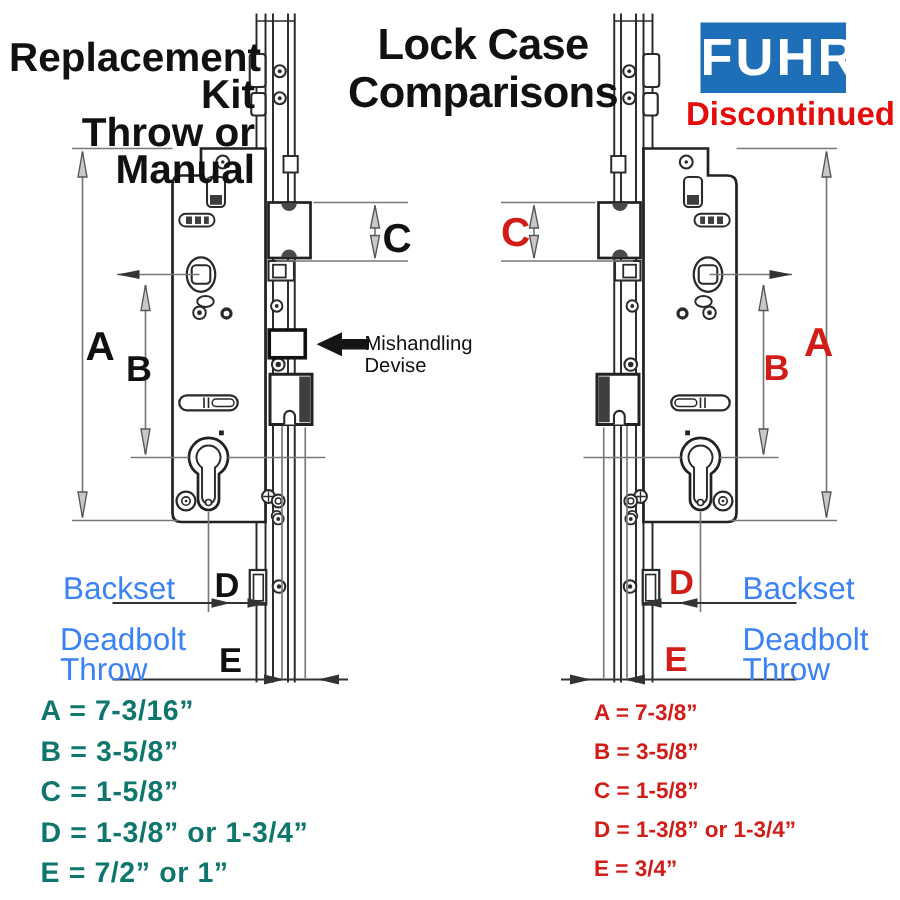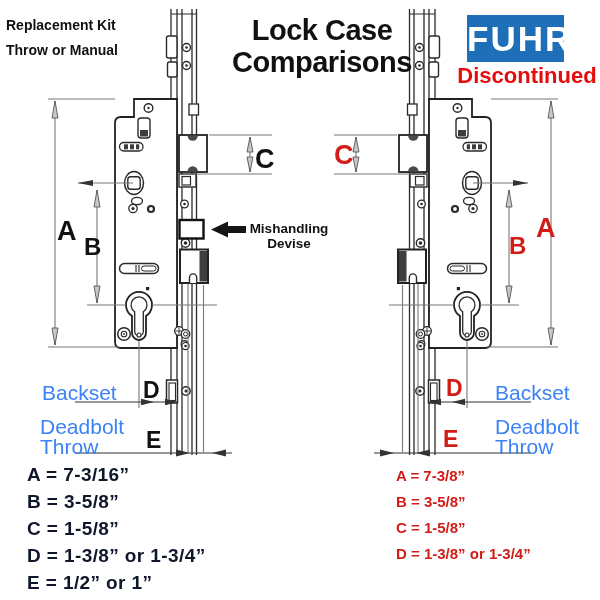--- a/index.html
+++ b/index.html
@@ -10,39 +10,39 @@
     --line:#2a2a2a;
   }
   *{margin:0;padding:0;box-sizing:border-box;}
   html,body{background:#fff;}
   #canvas{
     position:relative;width:600px;height:600px;background:#fff;overflow:hidden;
     font-family:"Liberation Sans", sans-serif;color:var(--ink);
   }
   #artwork{position:absolute;left:0;top:0;}
   .txt{position:absolute;white-space:nowrap;}
-  .kit-title{left:6px;top:13px;width:164px;text-align:left;
-    font-size:14px;line-height:25px;font-weight:bold;white-space:normal;}
+  .kit-title{left:6px;top:26px;width:164px;text-align:right;
+    font-size:27px;line-height:25px;font-weight:bold;white-space:normal;}
   .main-title{left:213px;top:14px;width:186px;text-align:center;
     font-size:29px;line-height:32px;font-weight:bold;letter-spacing:-.5px;white-space:normal;margin-left:16px;}
   .fuhr-logo{left:467px;top:15px;width:97px;height:47px;background:var(--brand-blue);
     text-align:center;}
   .fuhr-logo span{display:block;color:#fff;font-weight:bold;font-size:35px;line-height:47px;
     letter-spacing:2px;}
   .discontinued{left:452px;top:63px;width:150px;text-align:center;
     color:var(--status-red);font-weight:bold;font-size:22px;}
   .dim-letter{position:absolute;font-weight:bold;color:var(--ink);line-height:1;}
   .dim-letter.red{color:var(--spec-red);}
   .ann{position:absolute;color:#3b82f6;font-size:21px;line-height:20px;}
-  .mish{left:243px;top:221px;width:92px;text-align:center;font-size:13.5px;line-height:15px;
-    white-space:normal;font-weight:bold;}
+  .mish{left:243px;top:221px;width:92px;text-align:left;font-size:13.5px;line-height:15px;
+    white-space:normal;}
   .specs{position:absolute;}
   .specs .row{font-weight:bold;}
   .specs.black{left:27px;top:461px;font-size:19px;letter-spacing:.4px;}
-  .specs.black .row{line-height:27px;color:#0f172a;}
+  .specs.black .row{line-height:27px;color:#0f766e;}
   .specs.red{left:396px;top:463px;font-size:15px;}
   .specs.red .row{line-height:26px;color:var(--spec-red);}
 </style>
 </head>
 <body>
 
 <div id="canvas">
 
   <svg id="artwork" width="600" height="600" viewBox="0 0 600 600">
     <defs>
@@ -194,23 +194,24 @@
   <div class="ann" style="left:495px;top:417px;">
     <div>Deadbolt</div>
     <div>Throw</div>
   </div>
 
   <div class="specs black">
     <div class="row">A = 7-3/16”</div>
     <div class="row">B = 3-5/8”</div>
     <div class="row">C = 1-5/8”</div>
     <div class="row">D = 1-3/8” or 1-3/4”</div>
-    <div class="row">E = 1/2” or 1”</div>
+    <div class="row">E = 7/2” or 1”</div>
   </div>
 
   <div class="specs red">
     <div class="row">A = 7-3/8”</div>
     <div class="row">B = 3-5/8”</div>
     <div class="row">C = 1-5/8”</div>
     <div class="row">D = 1-3/8” or 1-3/4”</div>
+    <div class="row">E = 3/4”</div>
   </div>
 
 </div>
 
 </body></html>

